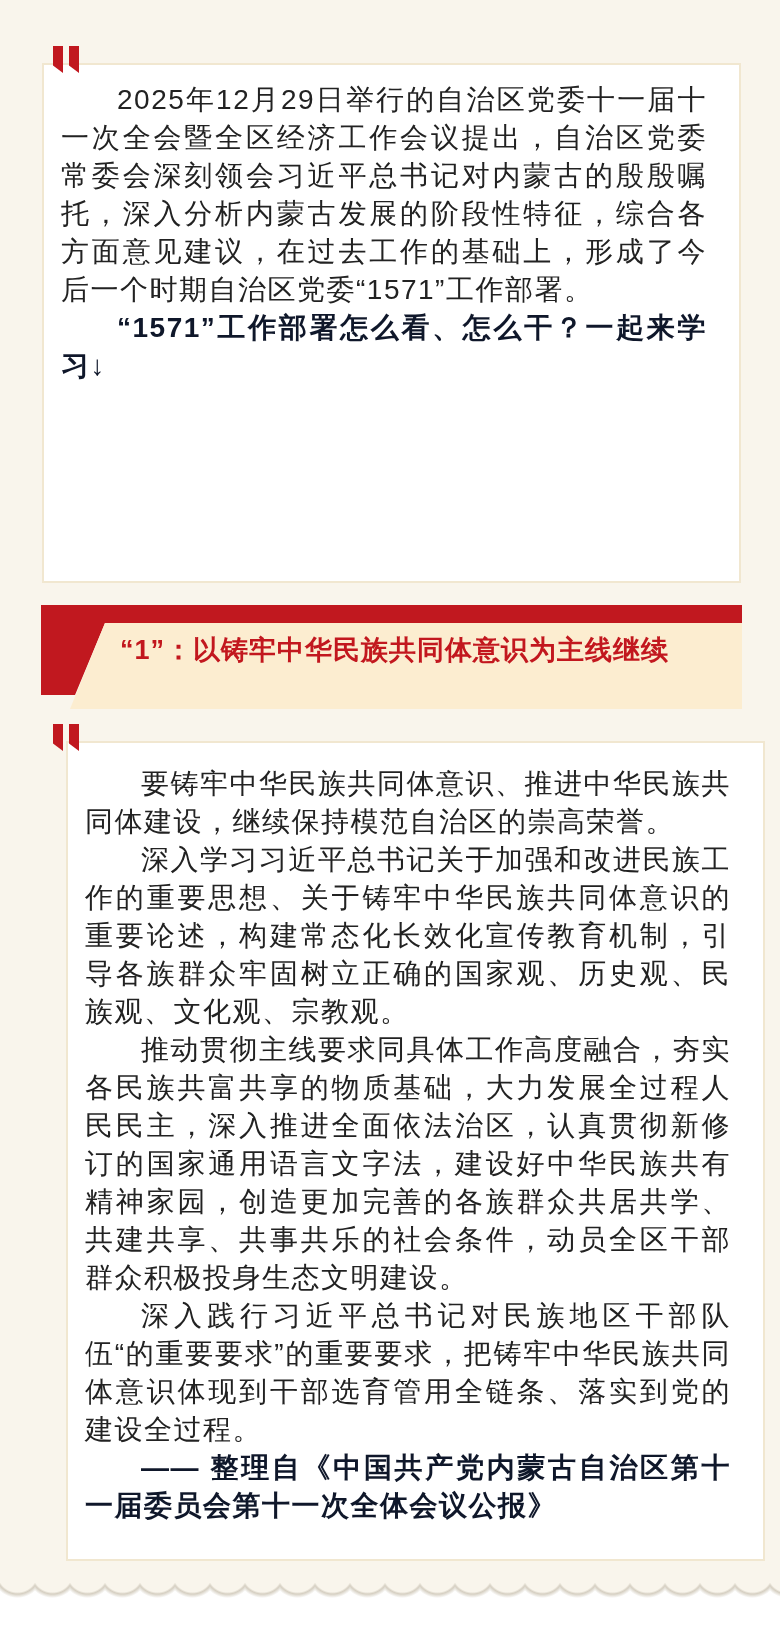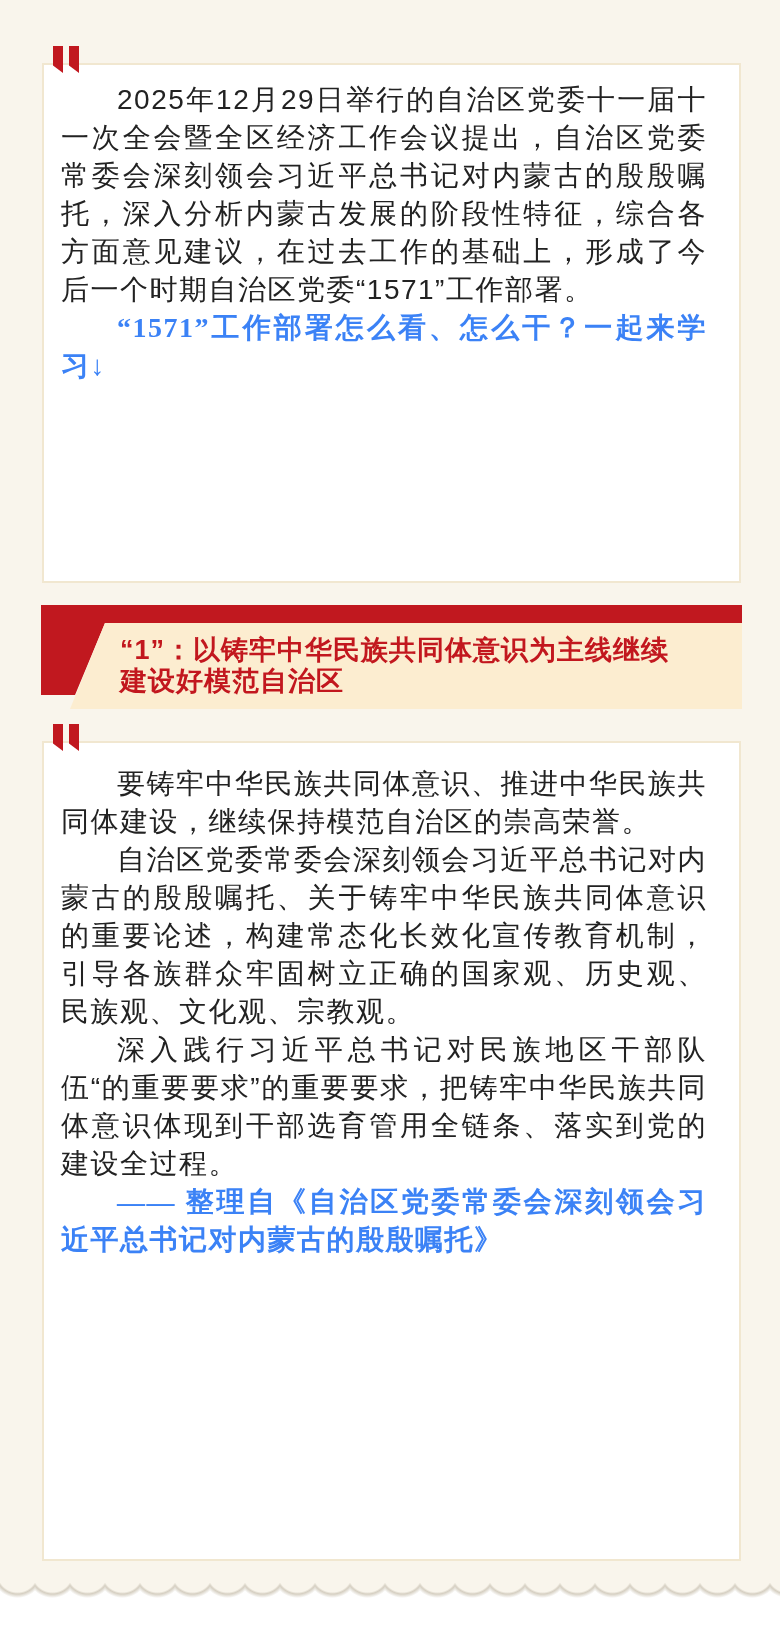--- a/index.html
+++ b/index.html
@@ -9,29 +9,29 @@
     font-family:"Liberation Sans",sans-serif;
     position:relative;overflow:hidden;
   }
   .card{
     position:absolute;left:42px;width:699px;
     background:#ffffff;
     border:2px solid #f1e7d0;
     box-sizing:border-box;
   }
   #card1{top:63px;height:520px;padding:16px 32px 0 17px;}
-  #card2{top:741px;height:820px;padding:22px 32px 0 17px;}
+  #card2{top:741px;height:820px;padding:22px 32px 0 17px;margin-left:24px;}
   p.body-text{
     margin:0;
     font-size:28px;line-height:38px;
     letter-spacing:1.5px;color:#222222;
     text-align:justify;text-indent:2em;
     font-weight:normal;
   }
-  p.bold-text{font-weight:bold;color:#3b82f6;font-family:Liberation Serif, serif;}
+  p.bold-text{font-weight:bold;color:#0f172a;}
   .quote{
     position:absolute;left:53px;width:27px;height:27px;
     display:flex;gap:6px;z-index:5;
   }
   .quote span{
     flex:0 0 10px;height:100%;
     background:#c1181f;
     clip-path:polygon(0 0,100% 0,100% 100%,0 72%);
   }
   #quote1{top:46px;}
@@ -77,30 +77,30 @@
 
 <div class="card" id="card1">
   <p class="body-text">2025年12月29日举行的自治区党委十一届十一次全会暨全区经济工作会议提出，自治区党委常委会深刻领会习近平总书记对内蒙古的殷殷嘱托，深入分析内蒙古发展的阶段性特征，综合各方面意见建议，在过去工作的基础上，形成了今后一个时期自治区党委“1571”工作部署。</p>
   <p class="body-text bold-text">“1571”工作部署怎么看、怎么干？一起来学习↓</p>
 </div>
 
 <div class="banner">
   <div class="banner-red"></div>
   <div class="banner-cream">
     <p class="banner-title">“1”：以铸牢中华民族共同体意识为主线继续</p>
-    <p class="banner-title">建设好模范自治区</p>
   </div>
 </div>
 
 <div class="quote" id="quote2">
   <span></span>
   <span></span>
 </div>
 
 <div class="card" id="card2">
   <p class="body-text">要铸牢中华民族共同体意识、推进中华民族共同体建设，继续保持模范自治区的崇高荣誉。</p>
-  <p class="body-text">自治区党委常委会深刻领会习近平总书记对内蒙古的殷殷嘱托、关于铸牢中华民族共同体意识的重要论述，构建常态化长效化宣传教育机制，引导各族群众牢固树立正确的国家观、历史观、民族观、文化观、宗教观。</p>
+  <p class="body-text">深入学习习近平总书记关于加强和改进民族工作的重要思想、关于铸牢中华民族共同体意识的重要论述，构建常态化长效化宣传教育机制，引导各族群众牢固树立正确的国家观、历史观、民族观、文化观、宗教观。</p>
+  <p class="body-text">推动贯彻主线要求同具体工作高度融合，夯实各民族共富共享的物质基础，大力发展全过程人民民主，深入推进全面依法治区，认真贯彻新修订的国家通用语言文字法，建设好中华民族共有精神家园，创造更加完善的各族群众共居共学、共建共享、共事共乐的社会条件，动员全区干部群众积极投身生态文明建设。</p>
   <p class="body-text">深入践行习近平总书记对民族地区干部队伍“的重要要求”的重要要求，把铸牢中华民族共同体意识体现到干部选育管用全链条、落实到党的建设全过程。</p>
-  <p class="body-text bold-text">—— 整理自《自治区党委常委会深刻领会习近平总书记对内蒙古的殷殷嘱托》</p>
+  <p class="body-text bold-text">—— 整理自《中国共产党内蒙古自治区第十一届委员会第十一次全体会议公报》</p>
 </div>
 
 <div class="scallop"></div>
 <div class="bottom-white"></div>
 
 </body></html>

